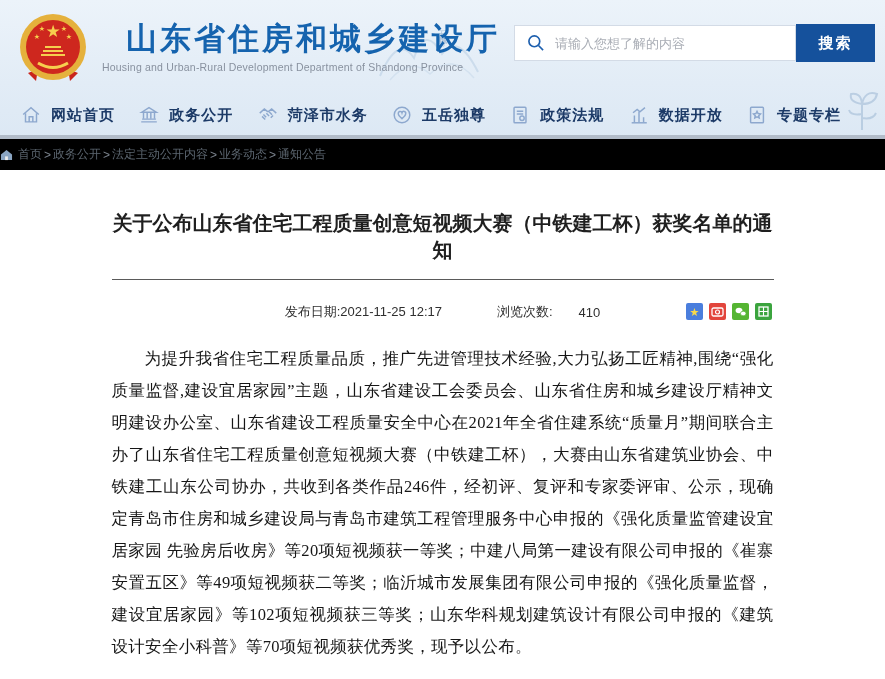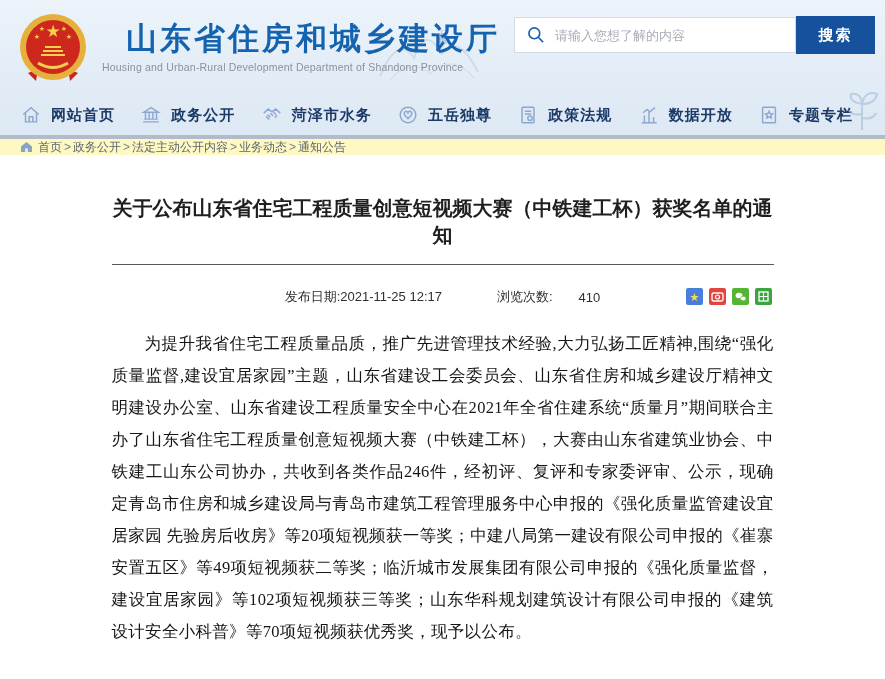--- a/index.html
+++ b/index.html
@@ -14,36 +14,36 @@
   .header-deco { position:absolute; pointer-events:none; opacity:.55; }
   .header-top { height: 95px; position: relative; display: flex; align-items: center; }
   .logo-group { display:flex; align-items:center; padding-left:16px; }
   .emblem { width: 74px; height: 74px; flex: 0 0 auto; }
   .title-block { margin-left: 12px; }
   .site-title { font-size: 31px; font-weight: bold; color: #1563ae; letter-spacing: 3px; line-height: 1.1; margin-left: 24px; }
   .site-subtitle { font-size: 10.5px; color: #88919f; margin-top: 4px; letter-spacing: .2px; }
   .watermark-text { position:absolute; left:435px; top:22px; writing-mode:vertical-rl; font-size:10px;
     color:#a9c0d8; letter-spacing:2px; font-family:"Liberation Serif",serif; opacity:.9; }
 
-  .search-area { position:absolute; right:10px; top:16px; display:flex; align-items:center; }
+  .search-area { position:absolute; right:10px; top:24px; display:flex; align-items:center; }
   .search-box { width: 282px; height: 36px; background:#fff; border:1px solid #d3dbe6; display:flex; align-items:center; padding-left:11px; }
   .search-icon { width:20px; height:20px; flex:0 0 auto; }
   .search-input { border:none; outline:none; font-size:13px; color:#333; width:235px; margin-left:9px; background:transparent; }
   .search-input::placeholder { color:#a9adb5; }
   .search-btn { width:79px; height:38px; background:#15519c; color:#fff; font-size:15px; font-weight:bold; border:none; cursor:pointer; letter-spacing:2px; }
 
   
-  .nav { height: 40px; display:flex; align-items:center; justify-content:space-between; padding: 0 32px 0 20px; }
+  .nav { height: 40px; display:flex; align-items:center; justify-content:space-between; padding: 0 44px 0 20px; }
   .nav-item { display:flex; align-items:center; gap:9px; cursor:pointer; }
   .nav-item svg { width:22px; height:22px; }
   .nav-label { font-size:15px; font-weight:bold; color:#1c3a67; letter-spacing:1px; }
   .nav-divider { height:4px; background:#b2bcc9; }
 
   
-  .breadcrumb { height:16px; background:#fef9c3; display:flex; align-items:center; padding-left:20px; font-size:12px; color:#5c6670; }
+  .breadcrumb { height:31px; background:#000000; display:flex; align-items:center; font-size:12px; color:#5c6670; }
   .breadcrumb svg { width:13px; height:12px; margin-right:5px; }
   .crumb { color:#5c6670; text-decoration:none; cursor:pointer; }
   .crumb-sep { margin: 0 2px; color:#7a828c; }
 
   
   .content { background:#fff; }
   .article { width: 662px; margin: 0 auto; }
   .article-title { text-align:center; font-size:20px; font-weight:bold; color:#1f1f1f; padding-top:40px; line-height:1.35; }
   .title-rule { border:none; border-top:1px solid #5a5a5a; margin-top:15px; }
   .meta-row { position:relative; margin-top:22px; height:20px; font-size:13px; color:#2f2f2f; display:flex; justify-content:center; align-items:center; }

